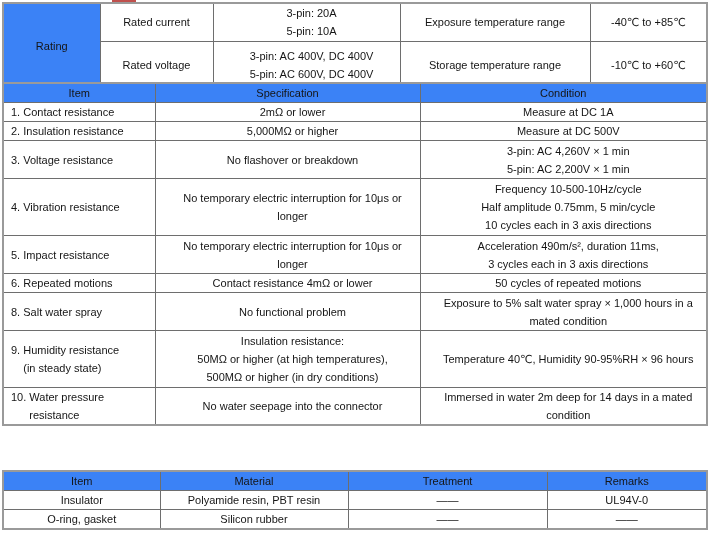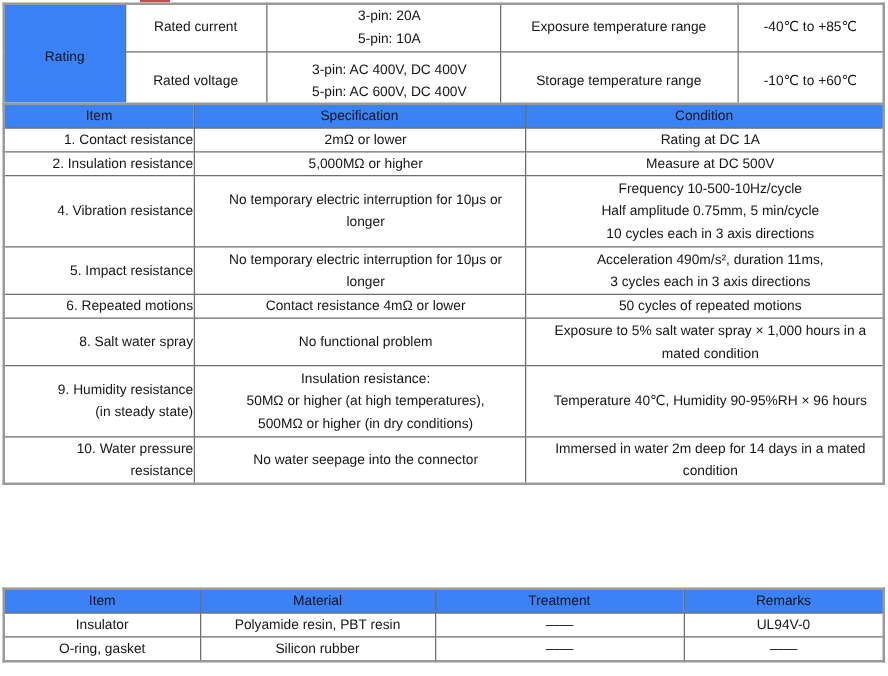--- a/index.html
+++ b/index.html
@@ -24,21 +24,21 @@
     font-size: 11px;
     font-weight: normal;
     line-height: 18px;
     vertical-align: middle;
     padding: 0;
     overflow: hidden;
   }
   .peach { background: #3b82f6; }
   .c { text-align: center; }
   .l { text-align: center; padding-left: 10px !important; padding-right: 3px; }
-  .item-cell { text-align: right; padding-left: 7px !important; padding-right: 2px; }
+  .item-cell { text-align: left; padding-left: 7px !important; padding-right: 2px; }
   .pre { white-space: pre-wrap; }
   #rating-table { top: 2px; width: 706px; }
   #spec-table { top: 82px; width: 706px; }
   #material-table { top: 470px; width: 706px; }
   .artifact {
     position: absolute; left: 112px; top: 0; width: 24px; height: 2px;
     background: #c0504d;
   }
 </style>
 </head>
@@ -81,26 +81,32 @@
   </colgroup>
   <tbody>
       <tr style="height:17px">
     <th class="peach c">Item</th>
     <th class="peach c">Specification</th>
     <th class="peach c">Condition</th>
   </tr>
   <tr style="height:19px">
     <td class="item-cell pre">1. Contact resistance</td>
     <td class="l pre">2mΩ or lower</td>
-    <td class="l pre">Rating at DC 1A</td>
+    <td class="l pre">Measure at DC 1A</td>
   </tr>
   <tr style="height:19px">
     <td class="item-cell pre">2. Insulation resistance</td>
     <td class="l pre">5,000MΩ or higher</td>
     <td class="l pre">Measure at DC 500V</td>
+  </tr>
+  <tr style="height:38px">
+    <td class="item-cell pre">3. Voltage resistance</td>
+    <td class="l pre">No flashover or breakdown</td>
+    <td class="l pre">3-pin: AC 4,260V × 1 min
+5-pin: AC 2,200V × 1 min</td>
   </tr>
   <tr style="height:57px">
     <td class="item-cell pre">4. Vibration resistance</td>
     <td class="l pre">No temporary electric interruption for 10μs or
 longer</td>
     <td class="l pre">Frequency 10-500-10Hz/cycle
 Half amplitude 0.75mm, 5 min/cycle
 10 cycles each in 3 axis directions</td>
   </tr>
   <tr style="height:38px">

